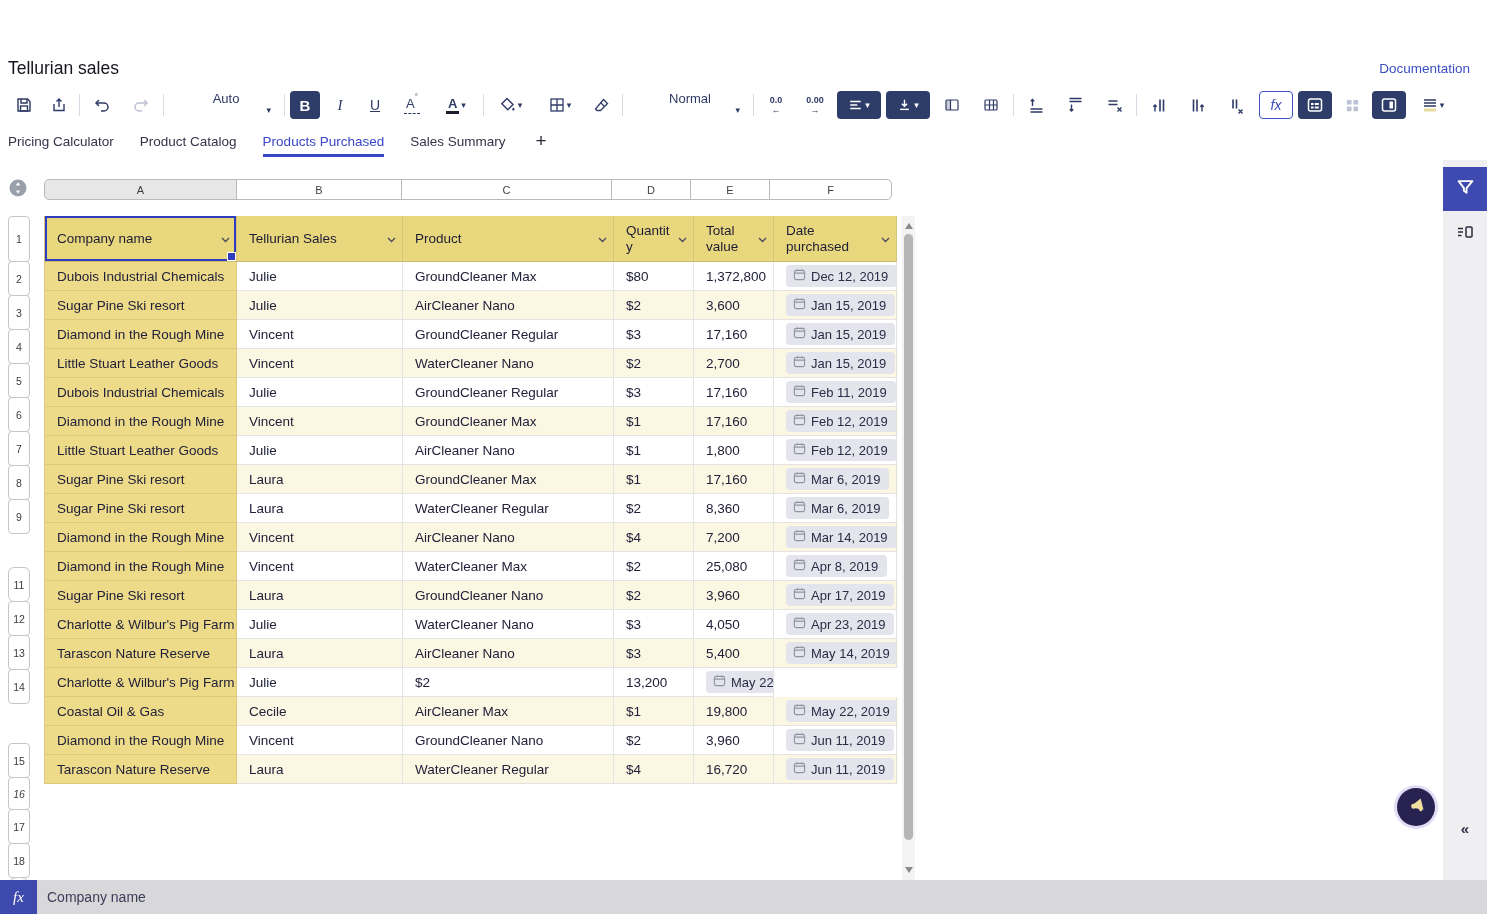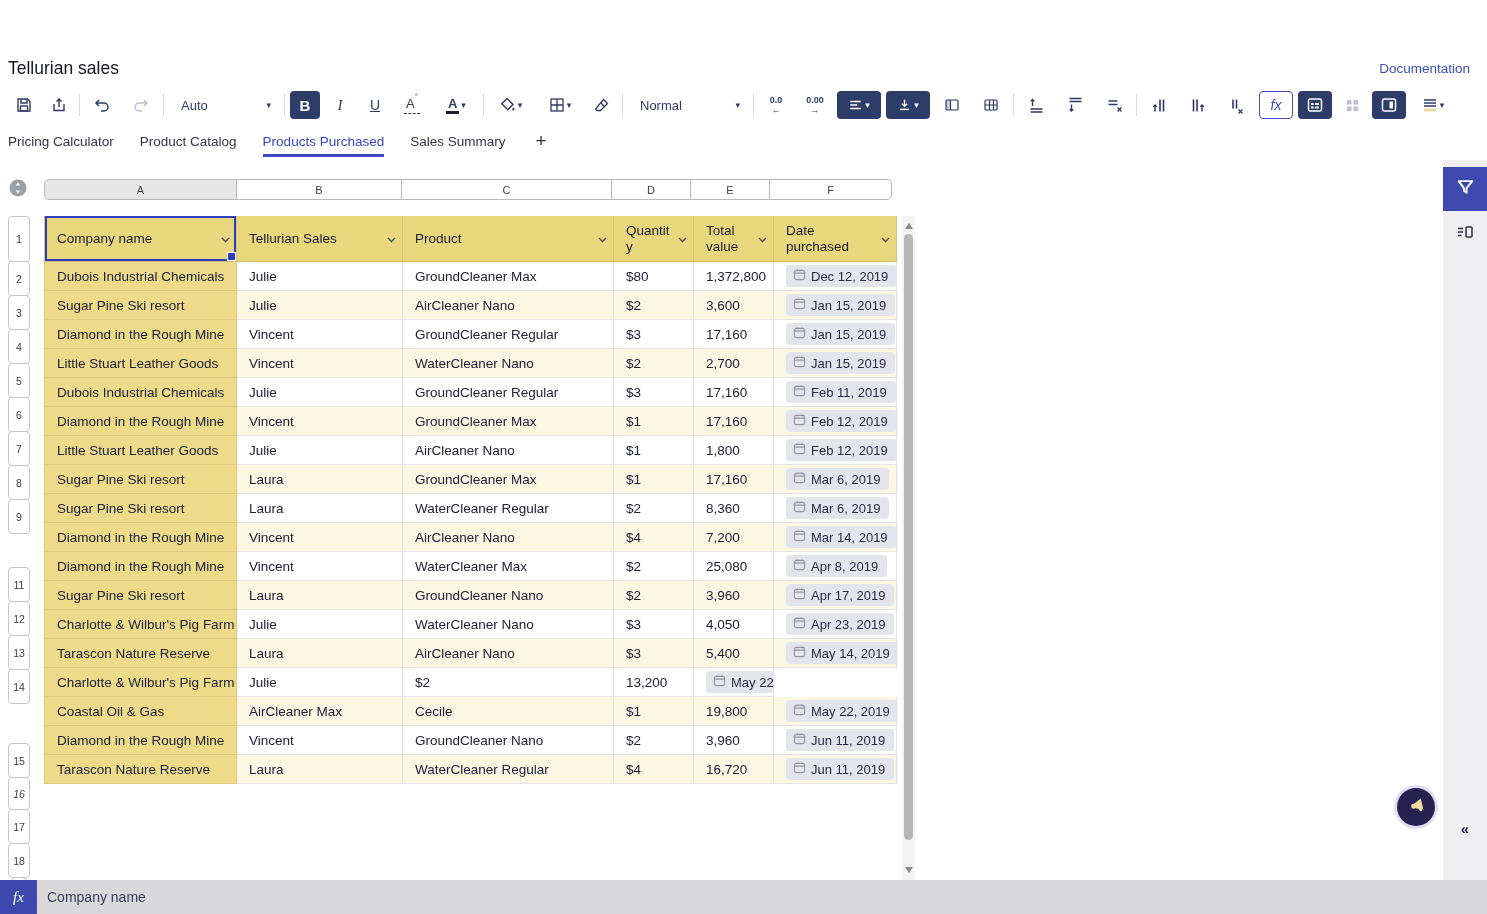--- a/index.html
+++ b/index.html
@@ -26,21 +26,21 @@
              display:flex; align-items:center; gap:5px; padding-left:9px; }
   .tb-btn { position:relative; min-width:30px; height:28px; border:none; background:transparent; border-radius:4px;
             display:flex; align-items:center; justify-content:center; gap:2px; color:#2e3a66; cursor:pointer;
             font-family:"Liberation Sans",sans-serif; }
   .tb-btn.w34 { min-width:34px; } .tb-btn.w44 { min-width:44px; }
   .tb-btn.active { background:#2e3c69; color:#fff; }
   .tb-btn.disabled { color:#bcc1d4; cursor:default; }
   .tb-btn svg { display:block; }
   .tdiv { width:1px; height:22px; background:#d9dae3; flex:0 0 1px; }
   .tb-sel { height:28px; border-radius:4px; display:flex; align-items:center; padding:0 8px 0 12px;
-            color:#2e3a66; font-size:13px; cursor:pointer; }
+            color:#2e3a66; font-size:13px; cursor:pointer;flex-direction:column; }
   .tb-sel.w110 { width:110px; } .tb-sel.w120 { width:120px; }
   .caret { font-size:9px; color:#2e3a66; line-height:1; }
   .tb-sel .caret { margin-left:auto; }
   .tb-btn.active .caret { color:#fff; }
   .glyph-b { font-weight:bold; font-size:15px; }
   .glyph-i { font-style:italic; font-size:15px; font-family:"Liberation Serif",serif; }
   .glyph-u { font-size:14px; text-decoration:underline; }
   .aefx { position:relative; font-size:13px; border-bottom:1px dashed #2e3a66; padding:0 2px 1px 2px; }
   .aefx sup { font-size:8px; position:relative; top:-4px; }
   .fontcol { display:flex; flex-direction:column; align-items:center; line-height:1; }
@@ -404,21 +404,21 @@
         <div class="rh" style="height: 46px;">1</div>
         <div class="rh" style="height: 35px;">2</div>
         <div class="rh" style="height: 35px;">3</div>
         <div class="rh" style="height: 35px;">4</div>
         <div class="rh" style="height: 35px;">5</div>
         <div class="rh" style="height: 35px;">6</div>
         <div class="rh" style="height: 35px;">7</div>
         <div class="rh" style="height: 35px;">8</div>
         <div class="rh" style="height: 35px;">9</div>
         <div class="rh" style="height: 35px; margin-left: 35px;">10</div>
-        <div class="rh" style="height: 35px;">11</div>
+        <div class="rh" style="height: 35px; border-radius: 6px;">11</div>
         <div class="rh" style="height: 35px;">12</div>
         <div class="rh" style="height: 35px;">13</div>
         <div class="rh" style="height: 35px;">14</div>
         <div class="rh" style="height: 35px; margin-top: 40px;">15</div>
         <div class="rh" style="height: 33px; font-style: italic;">16</div>
         <div class="rh" style="height: 35px;">17</div>
         <div class="rh" style="height: 35px;">18</div>
         <div class="rh" style="height: 18px; border-radius: 11px;">19</div>
       </div>
 
@@ -697,22 +697,22 @@
                 <span><svg width="13" height="13" viewBox="0 0 14 14" fill="none" stroke="#93939f" stroke-width="1.2">
                     <rect x="1.5" y="2.5" width="11" height="10" rx="2"></rect>
                     <path d="M1.5 5.5h11M4.5 1.5v2M9.5 1.5v2"></path>
                   </svg></span>
                 <span>May 22, 2019</span>
               </span>
             </div>
           </div>
           <div class="b-row cream">
             <div class="bc a">Coastal Oil &amp; Gas</div>
+            <div class="bc">Cecile</div>
             <div class="bc">AirCleaner Max</div>
-            <div class="bc">Cecile</div>
             <div class="bc">$1</div>
             <div class="bc">19,800</div>
             <div class="bc">
               <span class="pill">
                 <span><svg width="13" height="13" viewBox="0 0 14 14" fill="none" stroke="#93939f" stroke-width="1.2">
                     <rect x="1.5" y="2.5" width="11" height="10" rx="2"></rect>
                     <path d="M1.5 5.5h11M4.5 1.5v2M9.5 1.5v2"></path>
                   </svg></span>
                 <span>May 22, 2019</span>
               </span>

